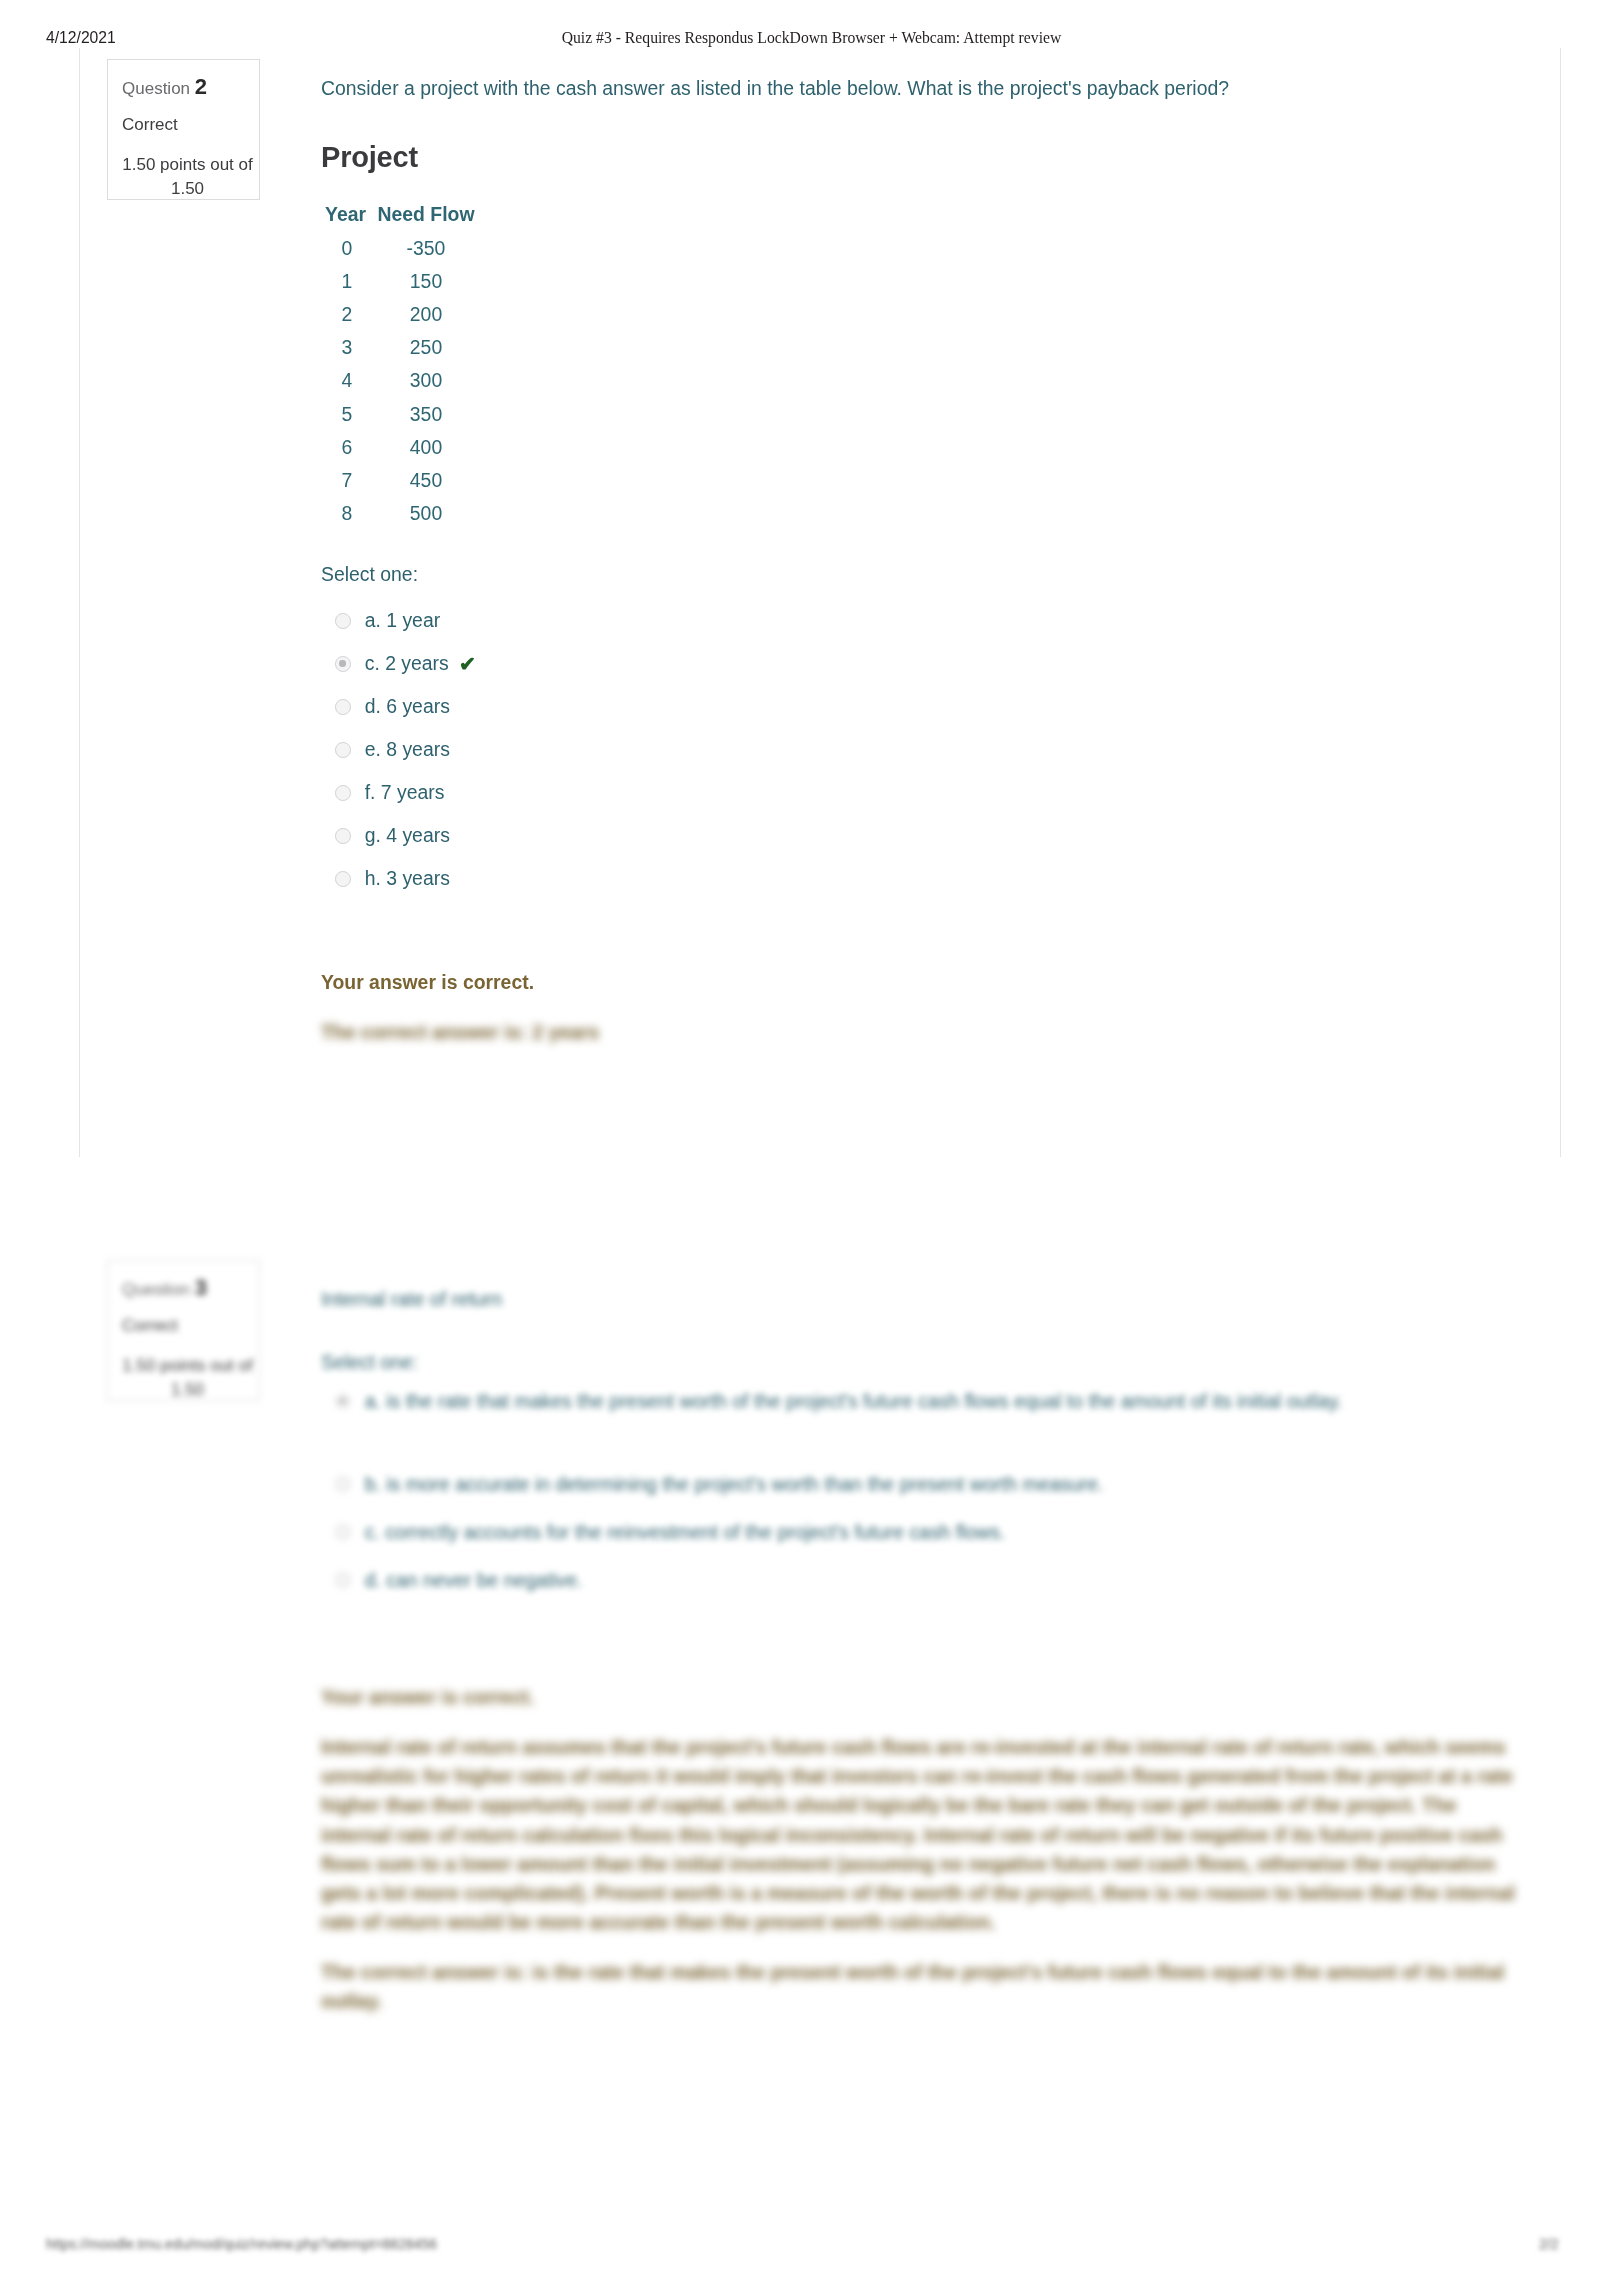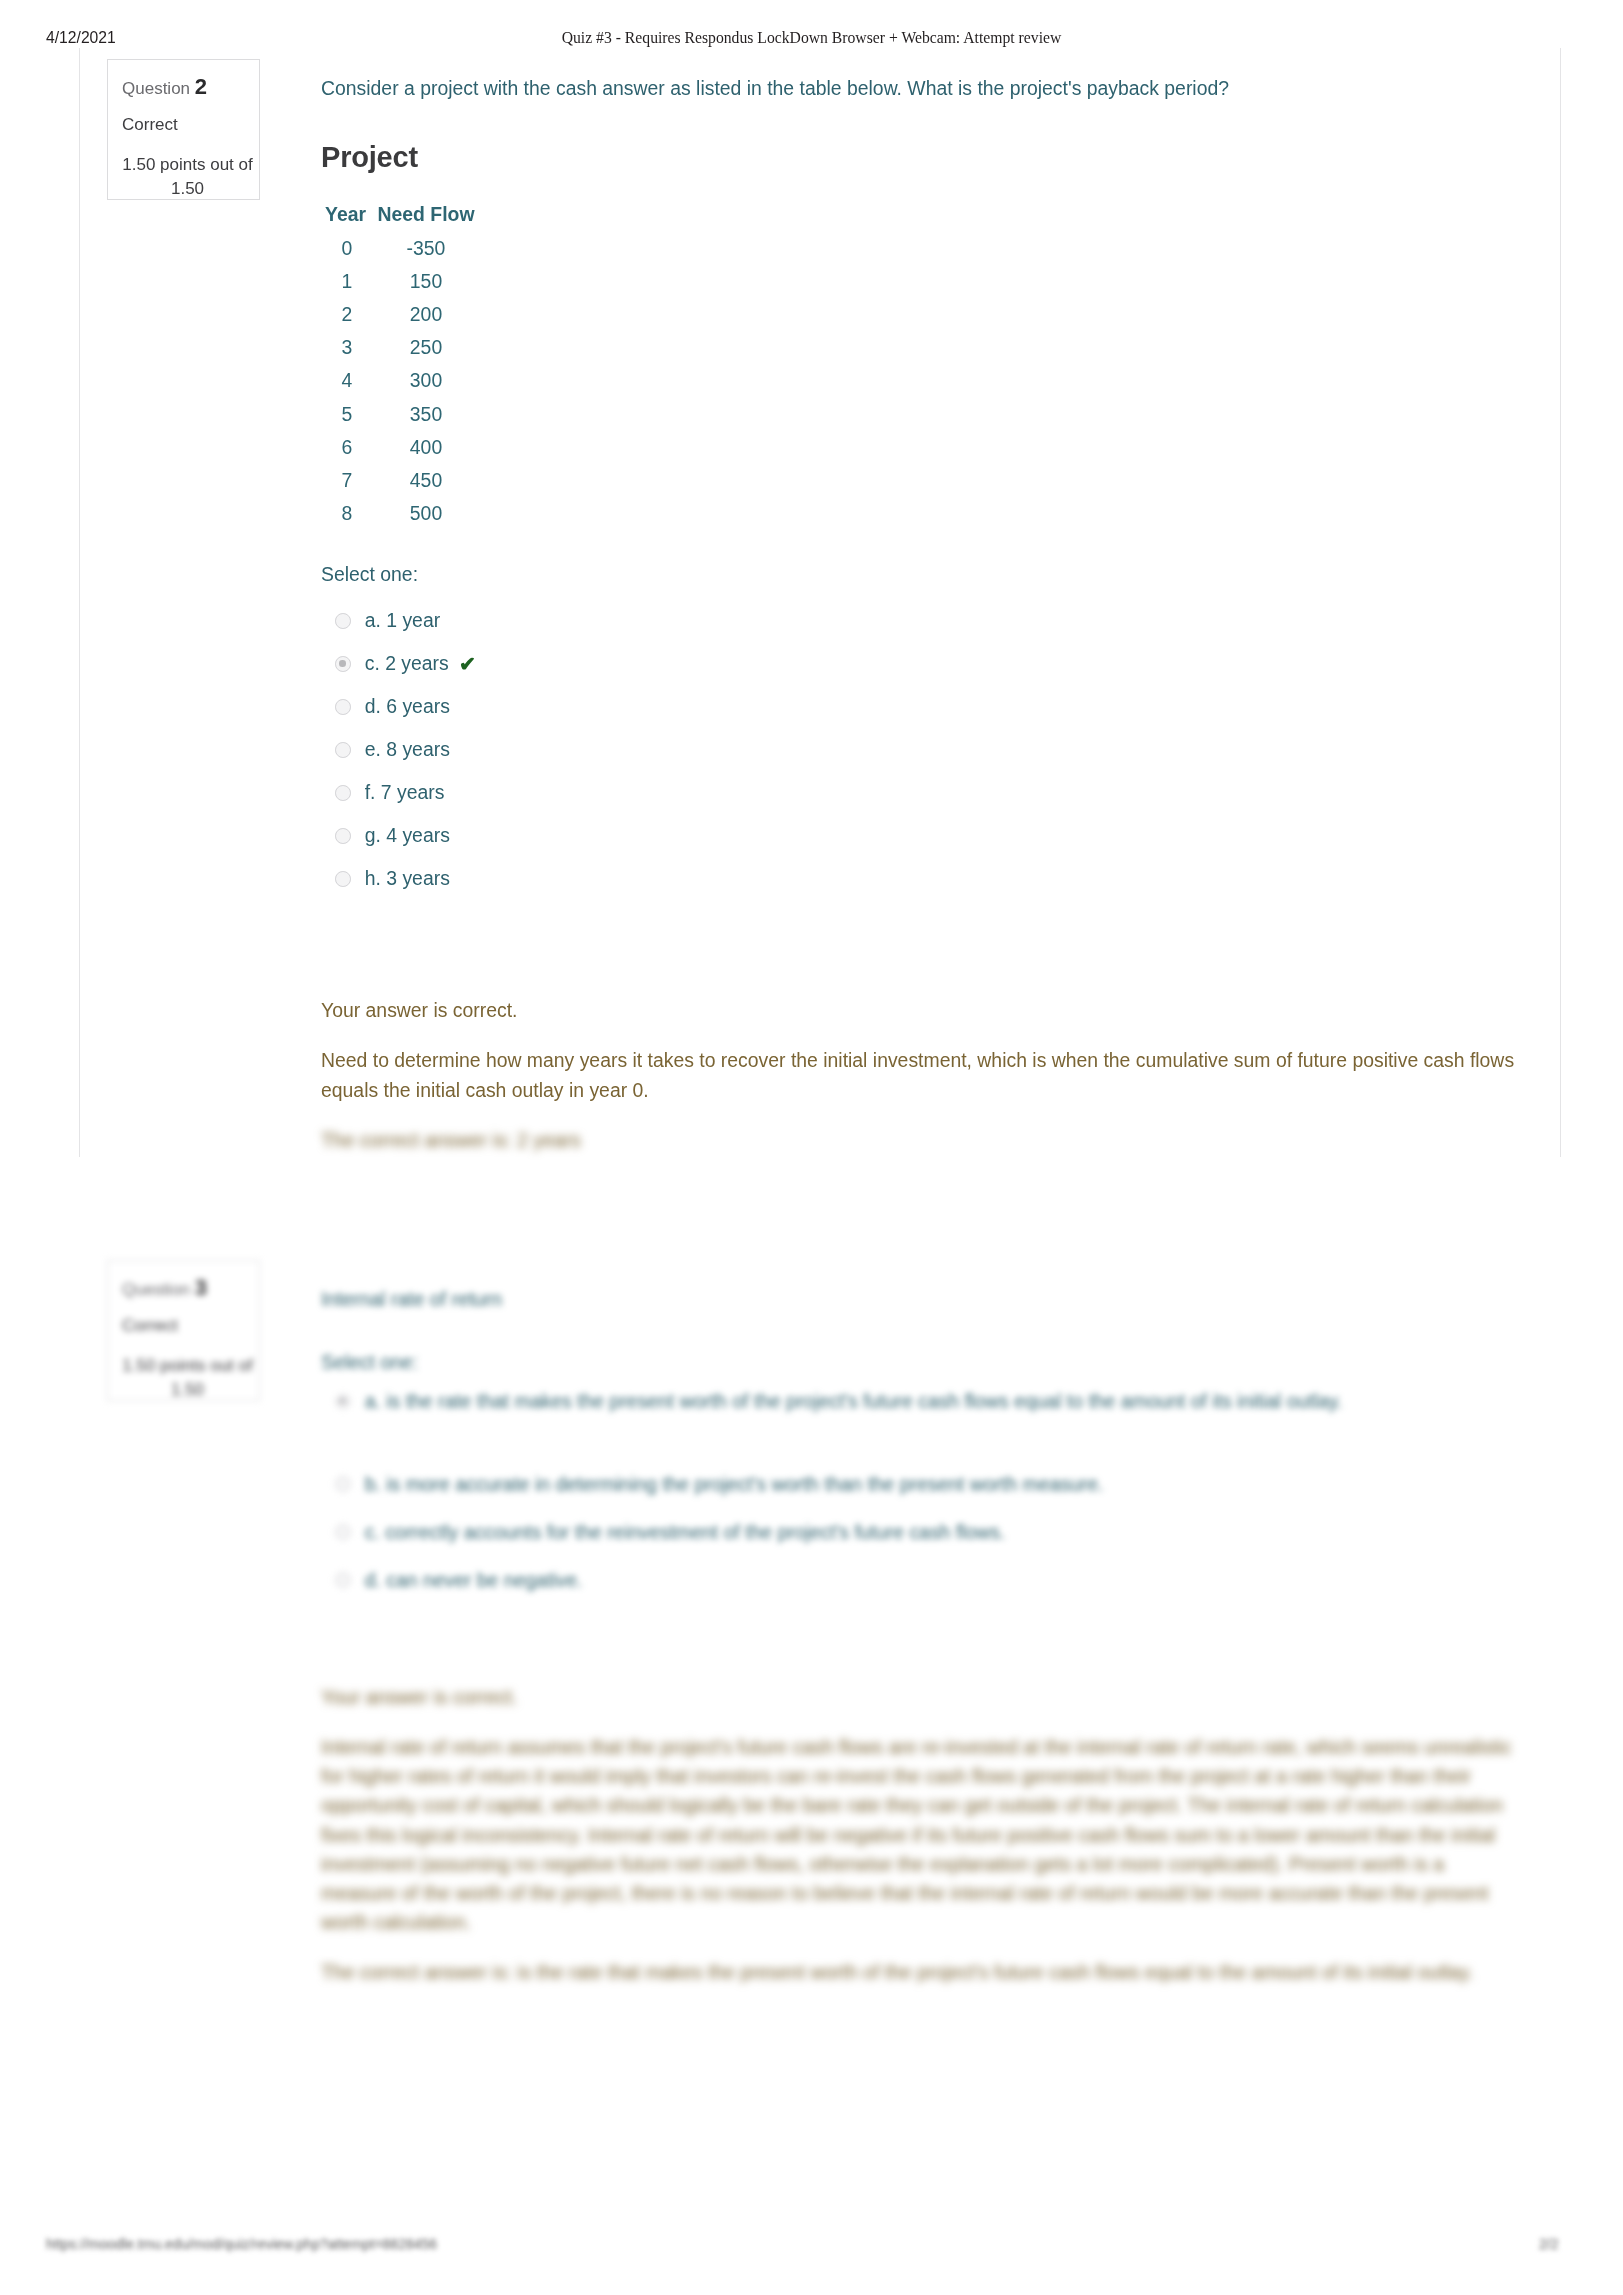--- a/index.html
+++ b/index.html
@@ -179,21 +179,22 @@
   }
   .correct-tick {
     margin-left: 10.2px;
     color: #1d6220;
     font-size: 20.3px;
     font-weight: 700;
     line-height: 1;
   }
 
   .feedback {
-    margin-top: 96px;
+    margin-top: 68px;
+    font-weight: bold;
   }
   .fb-line {
     font-size: 19.4px;
     color: #7a6434;
     line-height: 1.5;
     margin-bottom: 21px;
   }
   .fb-line.last { margin-bottom: 0; }
   .blur-mid  { filter: blur(3.2px); }
   .blur-hard { filter: blur(4.2px); }
@@ -321,21 +322,20 @@
         <span class="answer-label">g. 4 years</span>
       </div>
       <div class="answer-row">
         <span class="radio"></span>
         <span class="answer-label">h. 3 years</span>
       </div>
     </div>
 
     <div class="feedback">
       <div class="fb-line">Your answer is correct.</div>
-      <div class="fb-line">Need to determine how many years it takes to recover the initial investment, which is when the cumulative sum of future positive cash flows equals the initial cash outlay in year 0.</div>
       <div class="fb-line last blur-hard">The correct answer is: 2 years</div>
     </div>
   </div>
 
   <div class="qinfo q3 blur-mid">
     <div class="qinfo-number">
       <span>Question</span>
       <b>3</b>
     </div>
     <div class="qinfo-state">Correct</div>

